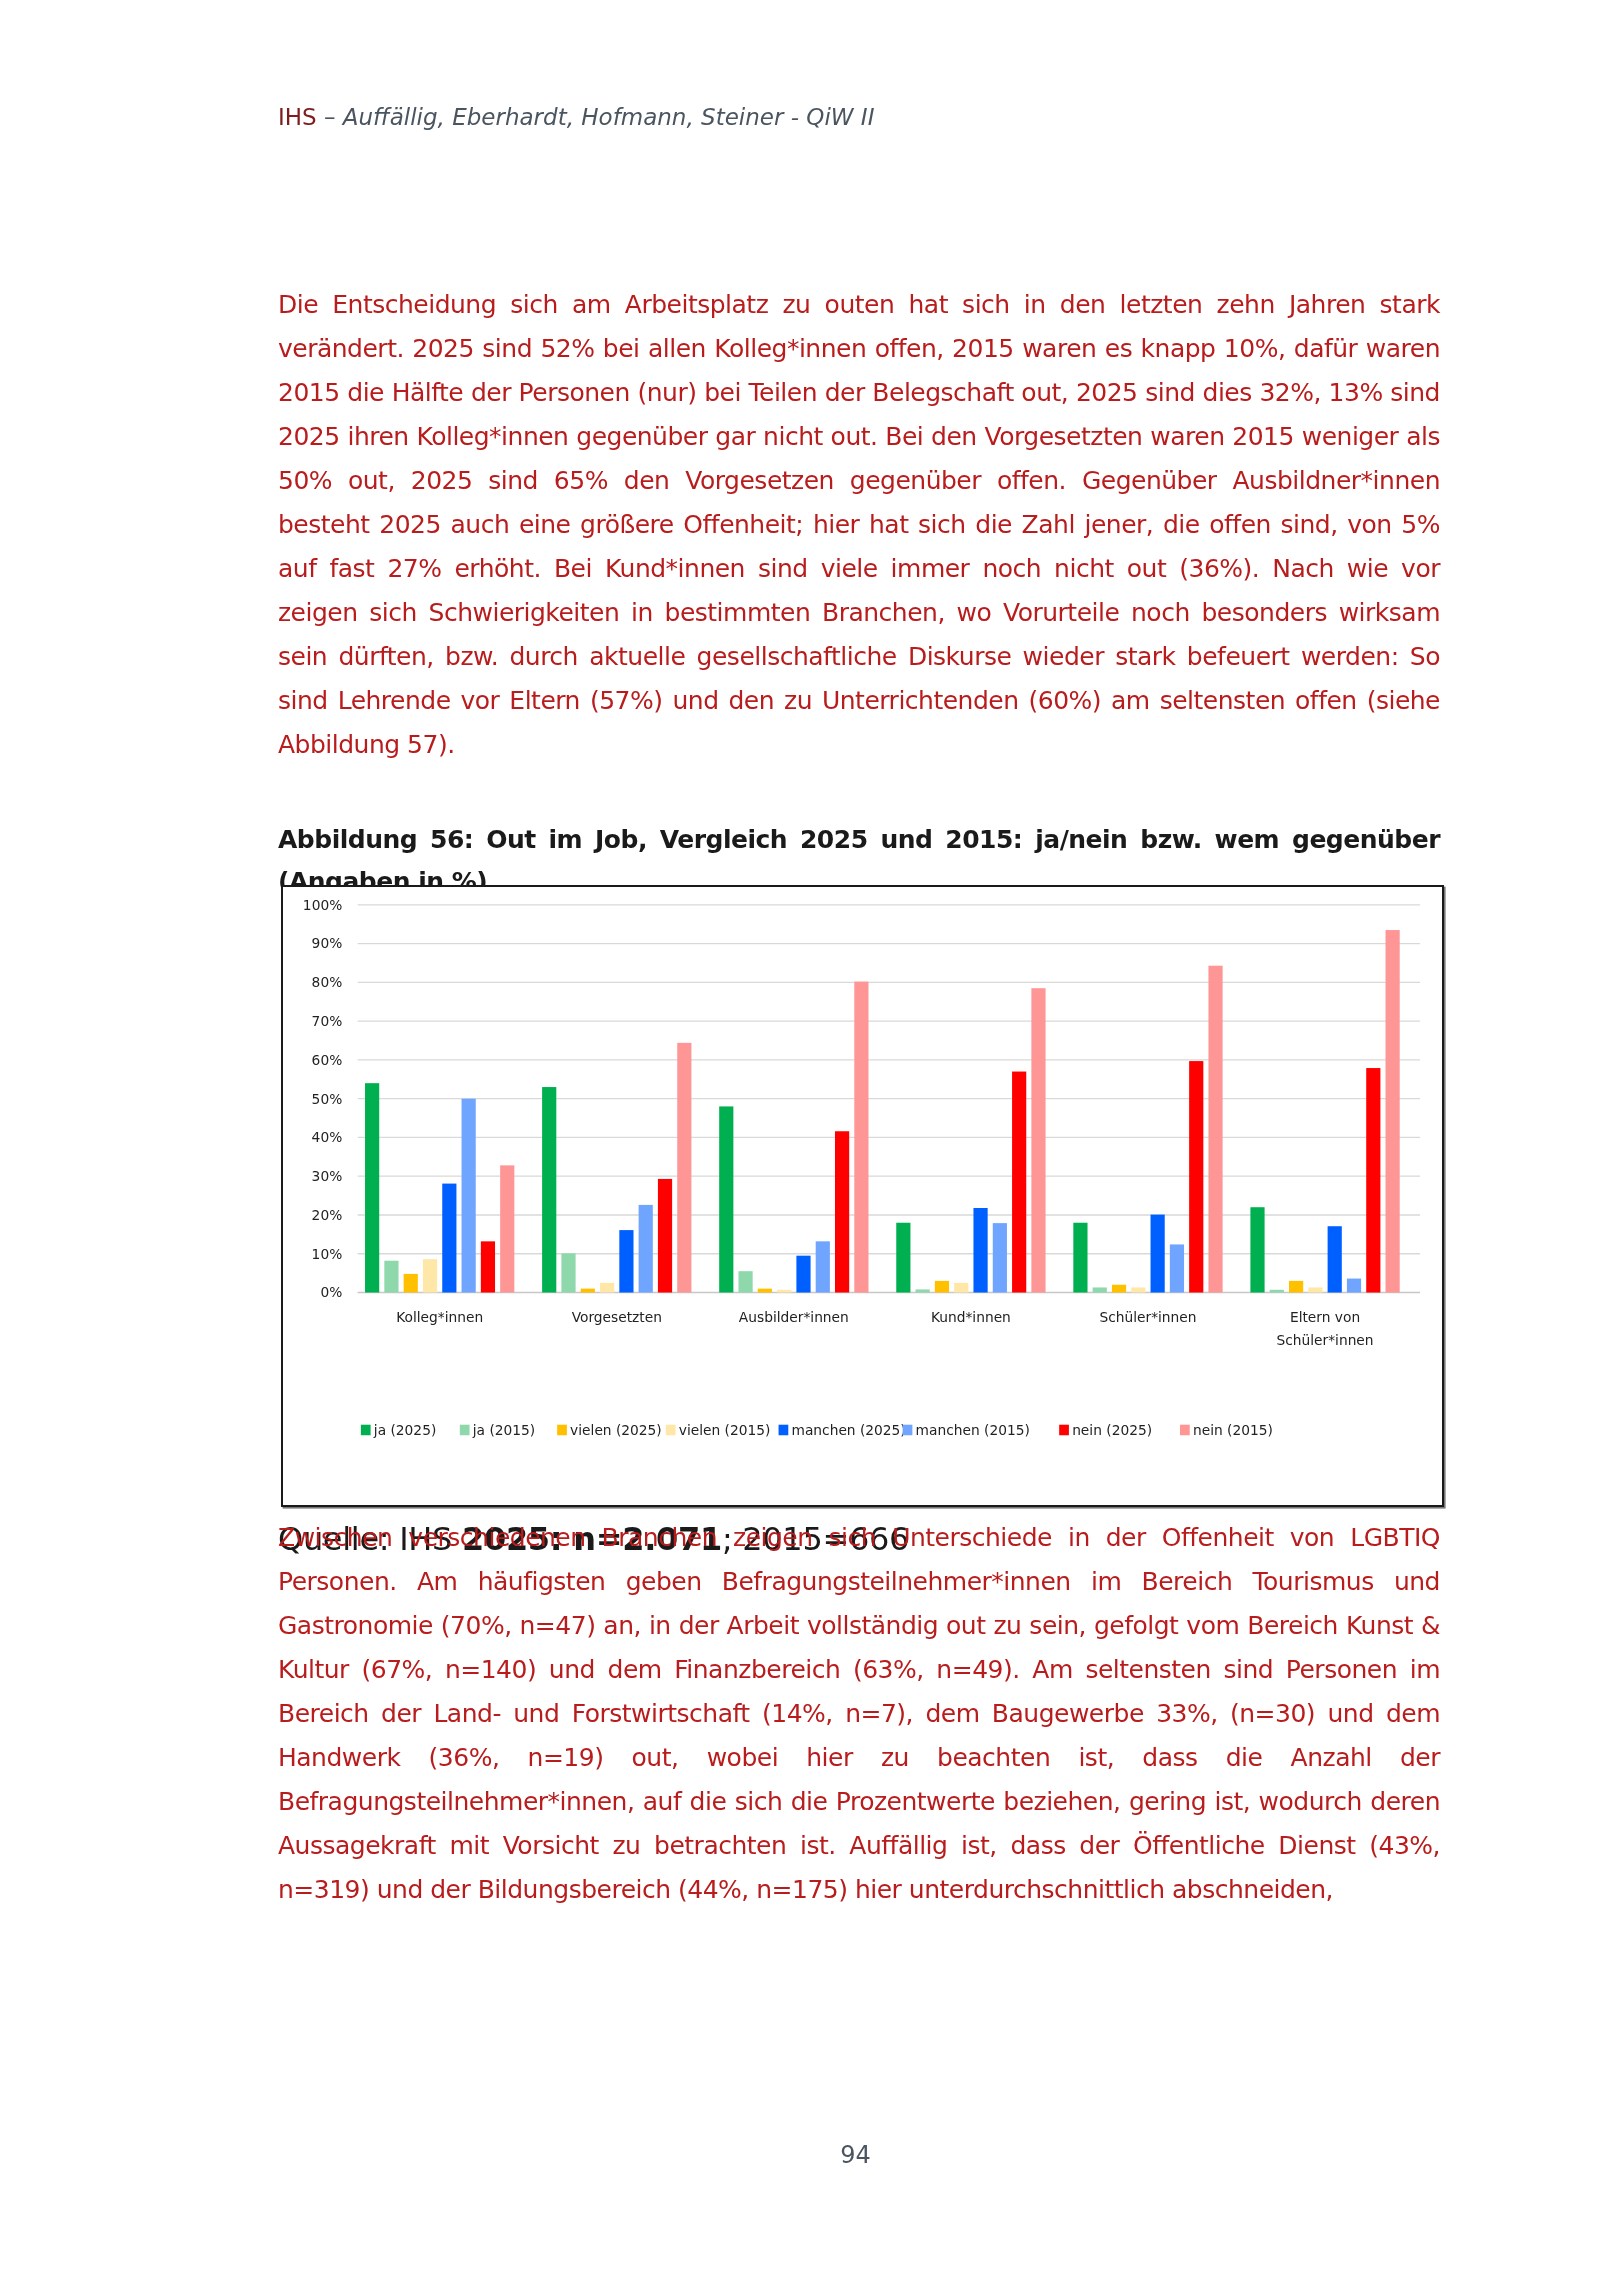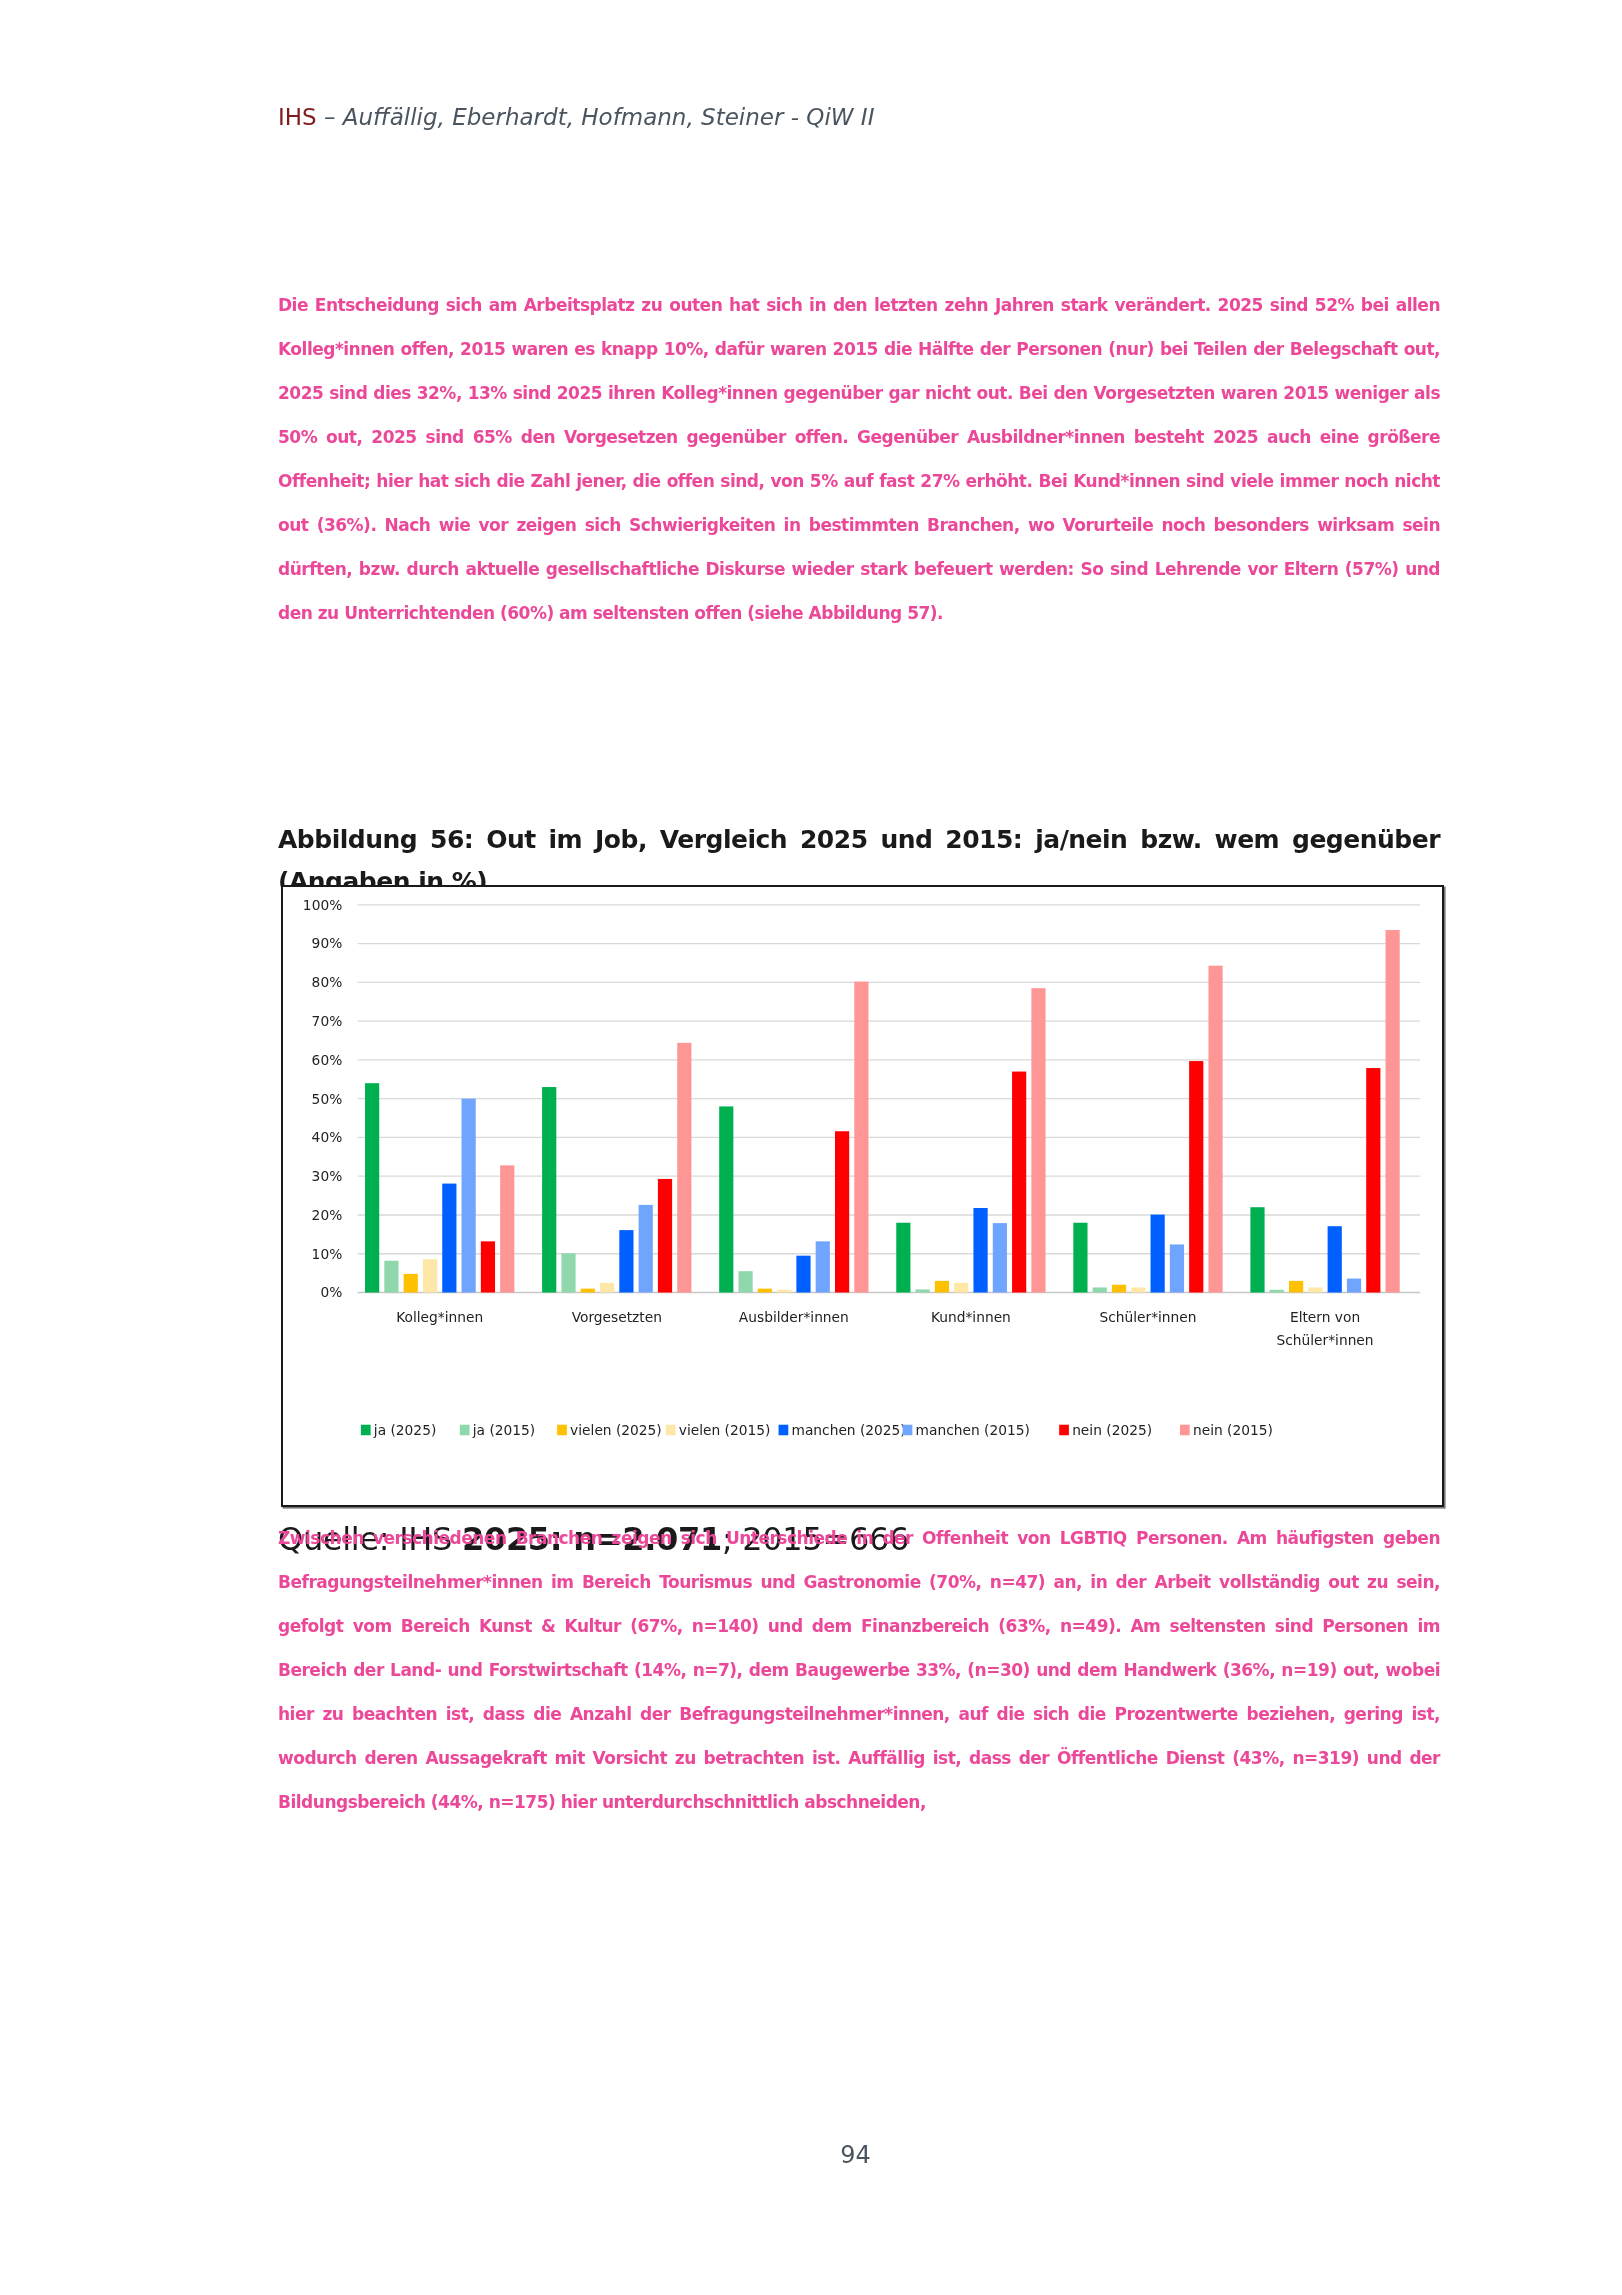--- a/index.html
+++ b/index.html
@@ -1,22 +1,22 @@
 <!DOCTYPE html>
 <html style="font-size:13px"><head>
 <meta charset="utf-8">
 <style>
   html, body { margin:0; padding:0; background:#ffffff; }
   body { width:1622px; height:2295px; position:relative; overflow:hidden;
          font-family:"DejaVu Sans", "Liberation Sans", sans-serif; color:#1a1a1a; }
   .header { position:absolute; left:278px; top:104px; font-size:23px; color:#4a5560; }
   .header .org { color:#7f1d1d; font-style:normal; }
   .header .authors { font-style:italic; }
-  .para { position:absolute; left:278px; width:1162px; font-size:17px; line-height:44px;
-          text-align:justify; color:#ec4899; letter-spacing:-0.5px;font-weight:bold; }
+  .para { position:absolute; left:278px; width:1162px; font-size:25px; line-height:44px;
+          text-align:justify; color:#b91c1c; letter-spacing:-0.5px; }
   #para1 { top:283px; }
   .caption { position:absolute; left:278px; top:819px; width:1162px; font-size:25px;
              line-height:42px; font-weight:bold; text-align:justify; letter-spacing:-0.5px; }
   .chart-frame { position:absolute; left:281px; top:885px; width:1159px; height:618px;
                  border:2.4px solid #1a1a1a; box-shadow:1.6px 1.6px 0 #777; background:#fff; }
   .chart-frame svg { position:absolute; left:0; top:0; }
   .source { position:absolute; left:278px; top:1520px; font-size:32px; letter-spacing:-0.3px; }
   .source b { font-weight:bold; }
   #para2 { top:1516px; }
   .page-number { position:absolute; left:0; width:1711px; top:2141px; text-align:center;

